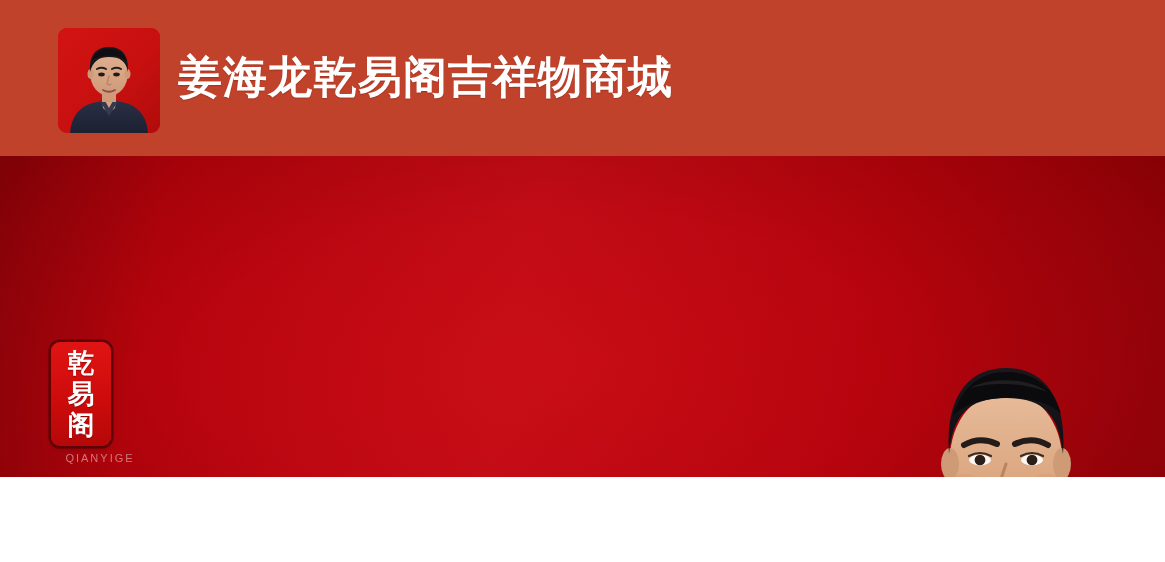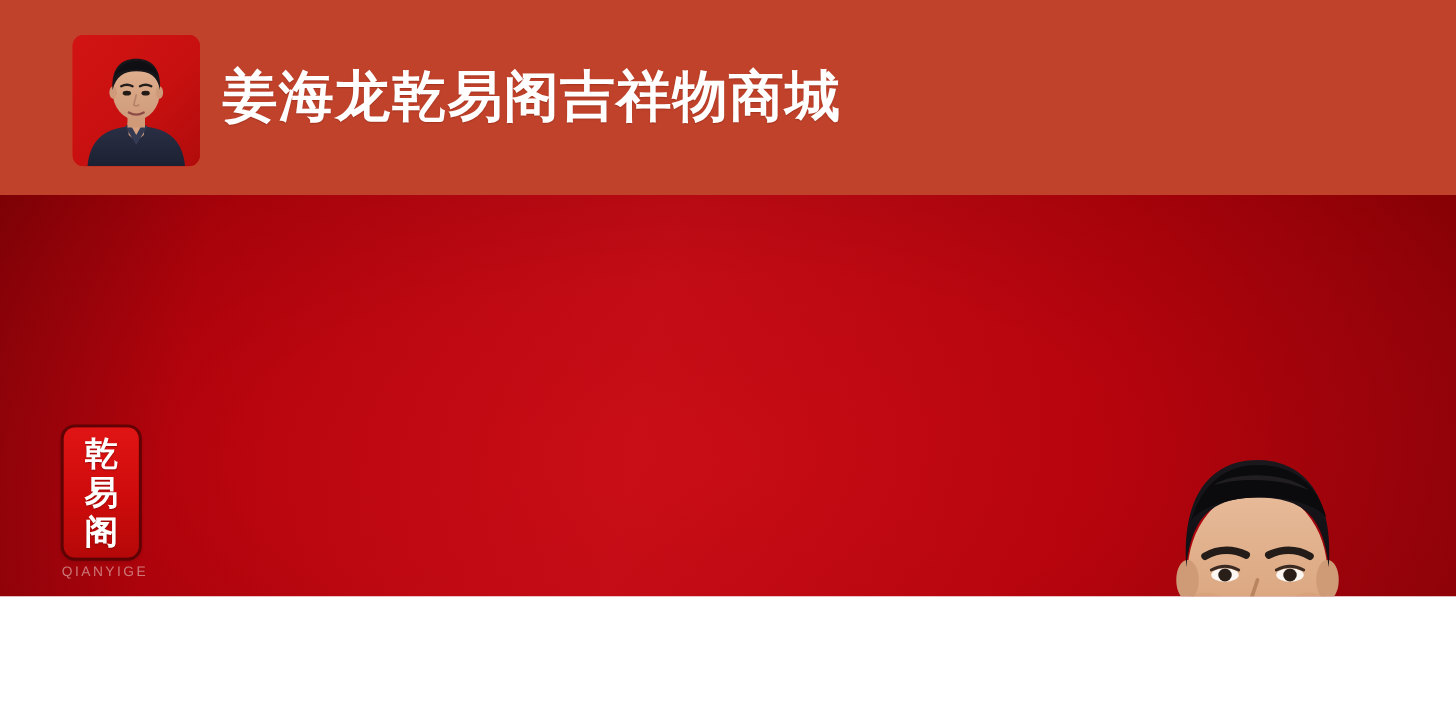--- a/index.html
+++ b/index.html
@@ -103,21 +103,21 @@
   .seal-char {
     color: #FFFFFF;
     font-size: 27px;
     line-height: 31px;
     font-weight: bold;
     font-family: "Liberation Serif", "DejaVu Serif", serif;
     text-shadow: 0 1px 1px rgba(90,0,0,0.5);
   }
   .seal-sub {
     position: absolute;
-    left: 0px;
+    left: 16px;
     top: 110px;
     width: 84px;
     text-align: center;
     font-size: 11px;
     letter-spacing: 2px;
     color: rgba(214,150,150,0.80);
     font-family: "Liberation Sans", sans-serif;
   }
 
   

